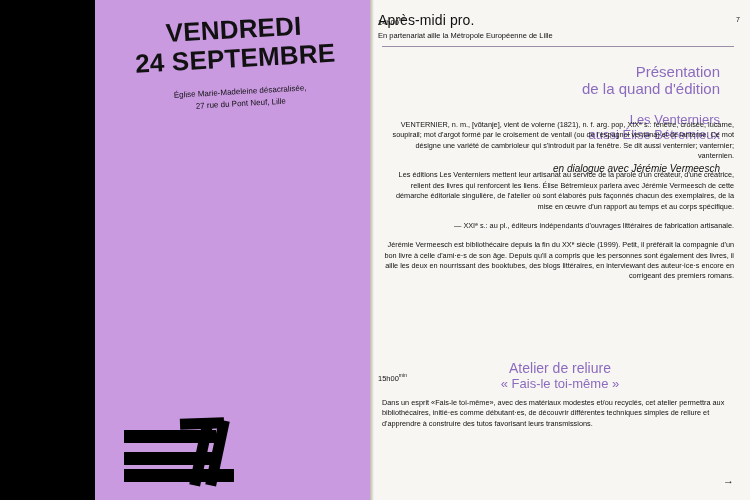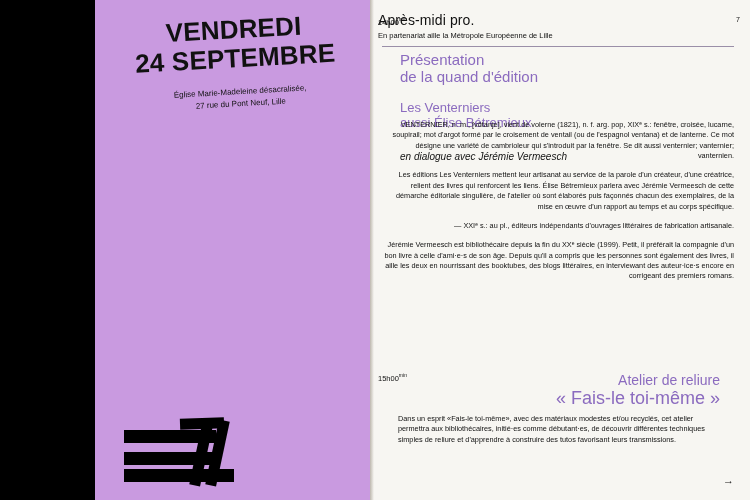--- a/index.html
+++ b/index.html
@@ -135,23 +135,23 @@
     top: 46px;
     width: 352px;
     height: 1px;
     background: #9a8fa8;
   }
 
   
   .purple-head {
     position: absolute;
     left: 30px;
-    top: 52px;
+    top: 64px;
     width: 320px;
-    text-align: left;
+    text-align: right;
     color: #8b6bbf;
   }
   .ph1 { font-size: 15px; line-height: 1.12; }
   .ph2 { font-size: 15px; line-height: 1.12; }
   .ph3 { font-size: 13px; line-height: 1.2; margin-top: 14px; }
   .ph4 { font-size: 13px; line-height: 1.2; }
   .ph5 { font-size: 10px; color: #111; margin-top: 20px; font-style: italic; }
 
   
   .body-text {
@@ -164,46 +164,46 @@
     line-height: 1.42;
     text-align: right;
   }
   .body-text p { margin: 0 0 9px 0; }
   .body-text .dash { margin: 0 0 4px 0; }
 
   
   .purple-head2 {
     position: absolute;
     left: 30px;
-    top: 372px;
+    top: 360px;
     width: 320px;
-    text-align: right;
+    text-align: center;
     color: #8b6bbf;
   }
   .ph2a { font-size: 14px; line-height: 1.15; }
-  .ph2b { font-size: 18px; line-height: 1.2; }
+  .ph2b { font-size: 13px; line-height: 1.2; }
   .time-left2 {
     position: absolute;
     left: 8px;
     top: 372px;
     font-size: 7.5px;
     color: #111;
   }
   .time-left2 sup { font-size: 5px; }
 
   .body-text2 {
     position: absolute;
     left: 12px;
     top: 398px;
     width: 352px;
     color: #111;
     font-size: 7.3px;
     line-height: 1.42;
   }
-  .body-text2 p { margin: 16px; }
+  .body-text2 p { margin: 0; }
 
   .arrow {
     position: absolute;
     right: 16px;
     bottom: 14px;
     font-size: 11px;
     color: #111;
   }
 </style>
 </head>

